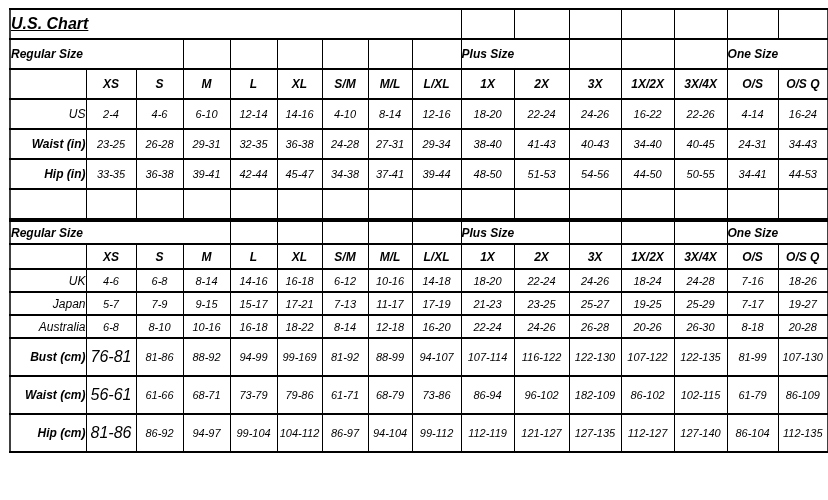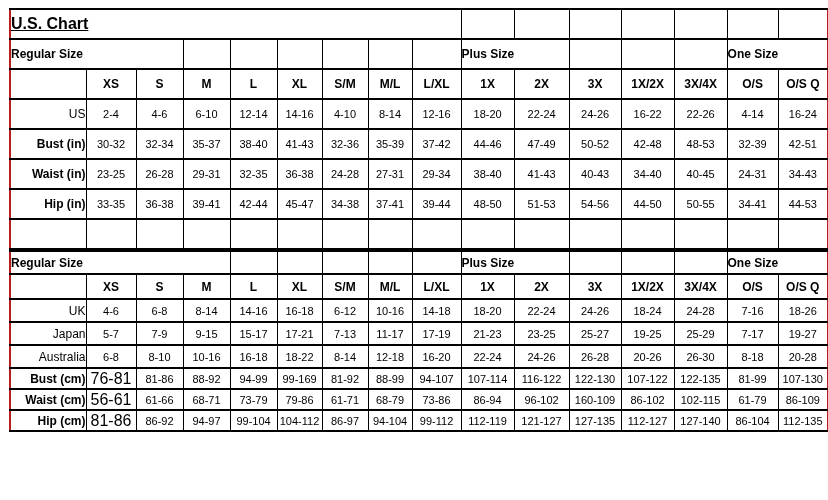--- a/index.html
+++ b/index.html
@@ -14,21 +14,22 @@
     height: 500px;
     background: #ffffff;
     box-sizing: border-box;
     padding: 8px 0 0 9px;
     overflow: hidden;
   }
   table.chart {
     border-collapse: collapse;
     table-layout: fixed;
     width: 818px;
-    border: 2px solid #b91c1c;
+    border: 2px solid #404040;
+    font-style: italic;
   }
   table.chart td {
     border: 1px solid #000;
     border-top-width: 2px;
     border-bottom-width: 2px;
     overflow: hidden;
     white-space: nowrap;
     padding: 0;
     vertical-align: middle;
   }
@@ -52,21 +53,21 @@
   col.c14 { width: 51px; }
   col.c15 { width: 50px; }
 
   
   tr.title-row  { height: 32px; }
   tr.group-row  { height: 32px; margin-left: 15px; }
   tr.spacer-row { height: 31px; }
   table.us   tbody tr { height: 30px; }
   table.intl tbody tr { height: 23px; }
   table.intl tbody tr.header-row { height: 25px; }
-  table.intl tbody tr.tall { height: 21px; }
+  table.intl tbody tr.tall { height: 38px; }
 
   .title-cell { text-align: left; padding-left: 4px; }
   .chart-title { font-weight: bold; font-size: 16px; letter-spacing: 0px; }
   .chart-title.underlined { text-decoration: underline; }
 
   .group-cell {
     font-weight: bold;
     font-size: 12px;
     text-align: left;
     padding-left: 8px;
@@ -172,38 +173,20 @@
           <td class="val">12-16</td>
           <td class="val sepL">18-20</td>
           <td class="val">22-24</td>
           <td class="val">24-26</td>
           <td class="val">16-22</td>
           <td class="val">22-26</td>
           <td class="val sepL">4-14</td>
           <td class="val">16-24</td>
         </tr>
         <tr>
-          <td class="rowlabel bold">Bust (in)</td>
-          <td class="val">30-32</td>
-          <td class="val">32-34</td>
-          <td class="val">35-37</td>
-          <td class="val">38-40</td>
-          <td class="val">41-43</td>
-          <td class="val">32-36</td>
-          <td class="val">35-39</td>
-          <td class="val">37-42</td>
-          <td class="val sepL">44-46</td>
-          <td class="val">47-49</td>
-          <td class="val">50-52</td>
-          <td class="val">42-48</td>
-          <td class="val">48-53</td>
-          <td class="val sepL">32-39</td>
-          <td class="val">42-51</td>
-        </tr>
-        <tr>
           <td class="rowlabel bold">Waist (in)</td>
           <td class="val">23-25</td>
           <td class="val">26-28</td>
           <td class="val">29-31</td>
           <td class="val">32-35</td>
           <td class="val">36-38</td>
           <td class="val">24-28</td>
           <td class="val">27-31</td>
           <td class="val">29-34</td>
           <td class="val sepL">38-40</td>
@@ -385,21 +368,21 @@
           <td class="val big">56-61</td>
           <td class="val">61-66</td>
           <td class="val">68-71</td>
           <td class="val">73-79</td>
           <td class="val">79-86</td>
           <td class="val">61-71</td>
           <td class="val">68-79</td>
           <td class="val">73-86</td>
           <td class="val sepL">86-94</td>
           <td class="val">96-102</td>
-          <td class="val">160-109</td>
+          <td class="val">182-109</td>
           <td class="val">86-102</td>
           <td class="val">102-115</td>
           <td class="val sepL">61-79</td>
           <td class="val">86-109</td>
         </tr>
         <tr class="tall">
           <td class="rowlabel bold">Hip (cm)</td>
           <td class="val big">81-86</td>
           <td class="val">86-92</td>
           <td class="val">94-97</td>

